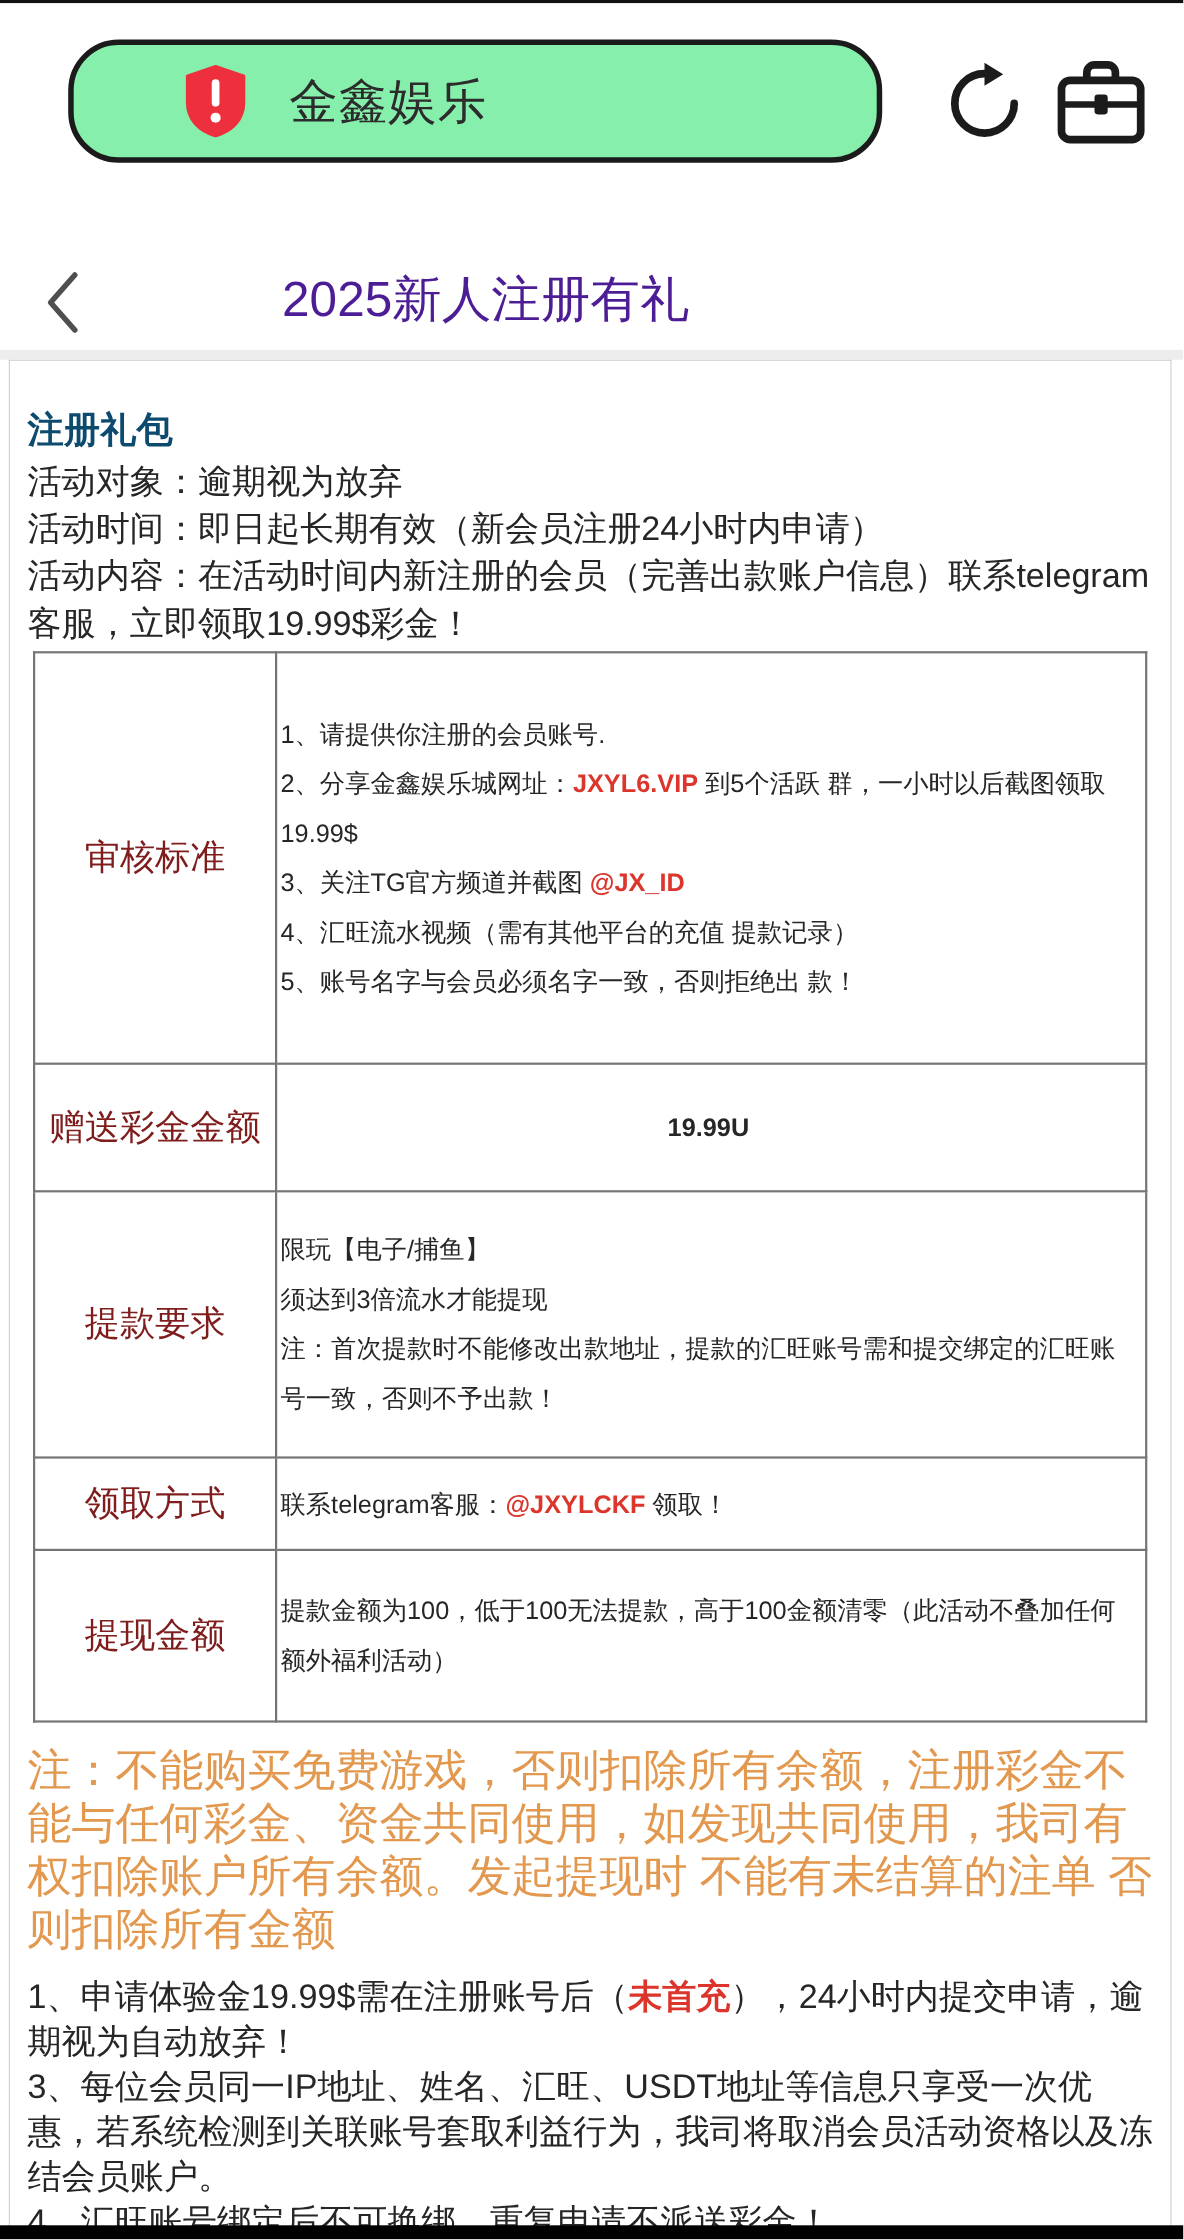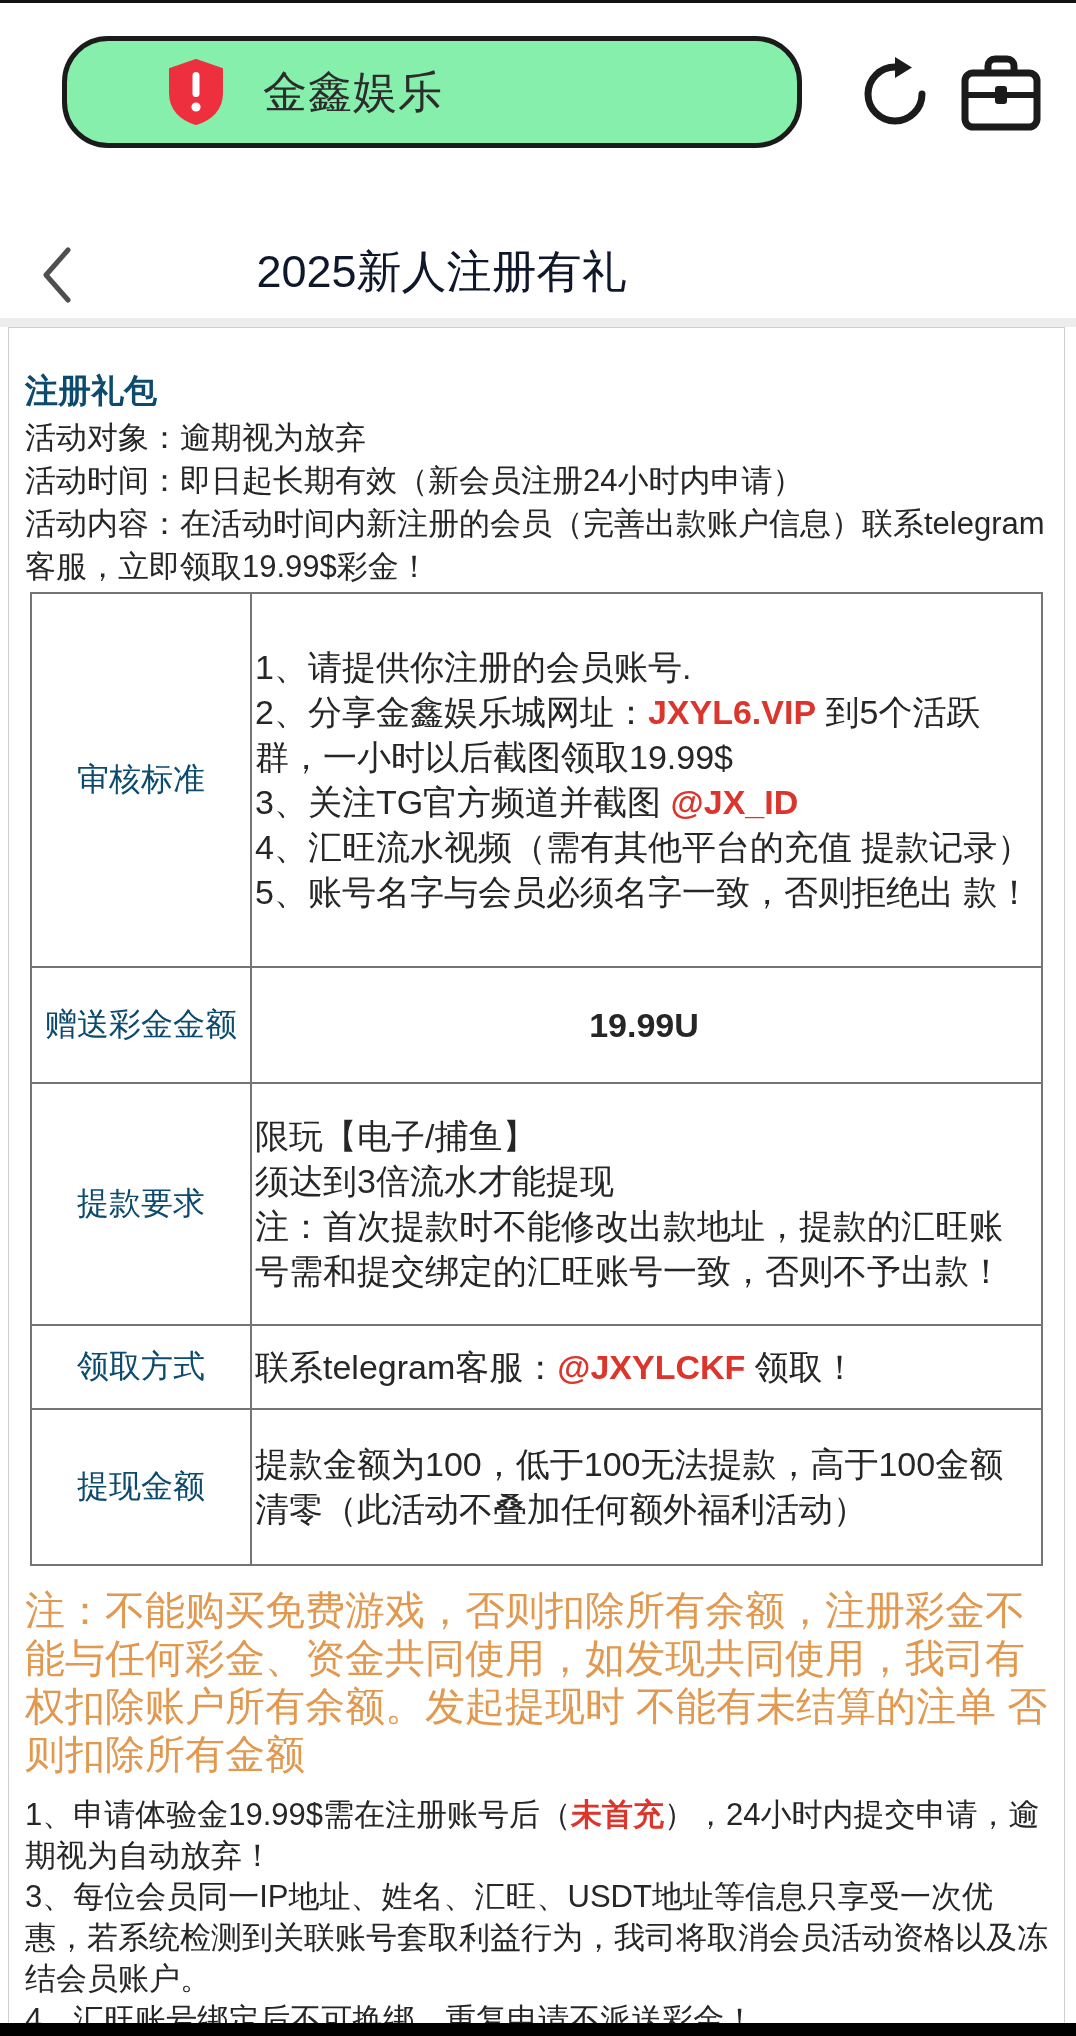--- a/index.html
+++ b/index.html
@@ -15,38 +15,38 @@
     border:5px solid #1b1b1b;border-radius:46px;background:#86efac;
     display:flex;align-items:center;box-sizing:border-box;padding-left:100px;gap:38px;
   }
   .shield-icon{width:58px;height:66px;flex:0 0 auto;}
   .url-text{font-size:44px;font-weight:500;color:#2c2c2c;letter-spacing:1px;white-space:nowrap;}
   .icon-refresh{position:absolute;left:856px;top:52px;width:78px;height:78px;}
   .icon-case{position:absolute;left:960px;top:50px;width:82px;height:80px;}
   
   .page-header{position:absolute;left:0;top:228px;width:1076px;height:90px;background:#ffffff;}
   .back-btn{position:absolute;left:40px;top:18px;width:34px;height:58px;}
-  .page-title{position:absolute;left:0;top:14px;width:883px;text-align:center;font-size:45px;font-weight:500;color:#0f172a;}
+  .page-title{position:absolute;left:0;top:14px;width:883px;text-align:center;font-size:45px;font-weight:500;color:#4c1d95;}
   .header-divider{position:absolute;left:0;top:318px;width:1076px;height:9px;background:#ededed;}
   
   .panel{
     position:absolute;left:8px;top:327px;width:1057px;box-sizing:border-box;
     background:#ffffff;border-left:1px solid #cfcfcf;border-right:1px solid #cfcfcf;border-top:1px solid #cfcfcf;
     padding:44px 16px 0 16px;min-height:1709px;
   }
   .gift-heading{margin:0;font-size:33px;line-height:38px;font-weight:bold;color:#0c4a6e;}
   .body-line{margin:0;font-size:31px;line-height:43px;color:#262626;}
   .intro-block{margin-top:6px;}
   
   .promo-table{
     width:1013px;margin:4px 0 0 5px;border-collapse:collapse;table-layout:fixed;
   }
   .promo-table td{border:2px solid #757575;vertical-align:middle;}
-  .promo-table .lbl{width:216px;text-align:center;font-size:32px;color:#0c4a6e;}
-  .promo-table .cnt{padding:0 8px 0 3px;font-size:34px;color:#262626;}
+  .promo-table .lbl{width:216px;text-align:center;font-size:32px;color:#7f1d1d;}
+  .promo-table .cnt{padding:0 8px 0 3px;font-size:23px;color:#262626;}
   .cl{margin:0;line-height:45px;}
   .h-r1{height:370px;} .h-r2{height:112px;} .h-r3{height:238px;} .h-r4{height:80px;} .h-r5{height:152px;}
   .amount{text-align:center;font-size:33px;font-weight:bold;color:#dc352c;}
   .red{color:#dc352c;font-weight:bold;}
   
   .warning{margin:20px 0 0 0;font-size:40px;line-height:48px;color:#e2984e;}
   .rules{margin-top:16px;}
   .rule{margin:0;font-size:31px;line-height:41px;color:#262626;}
   .bottom-bar{position:absolute;left:0;bottom:0;width:1076px;height:13px;background:#000000;}
 </style>

